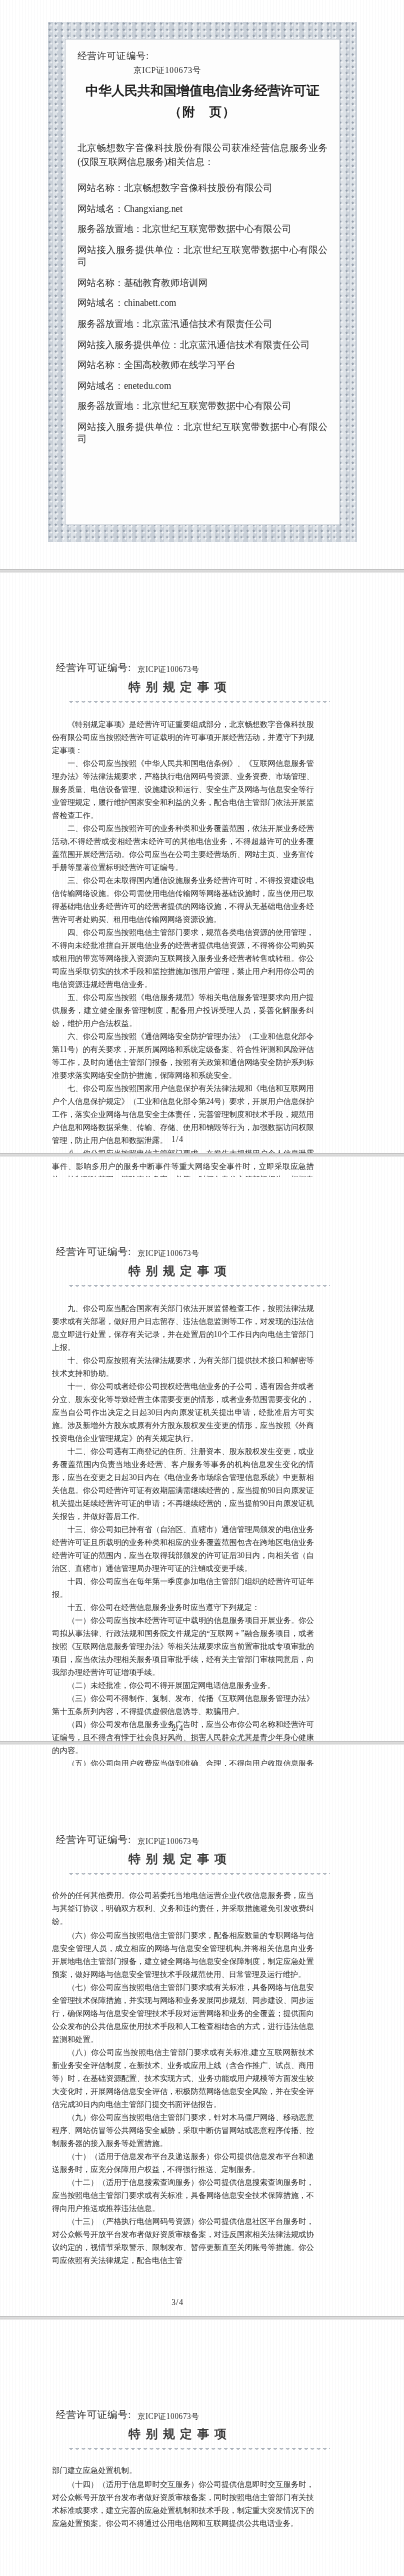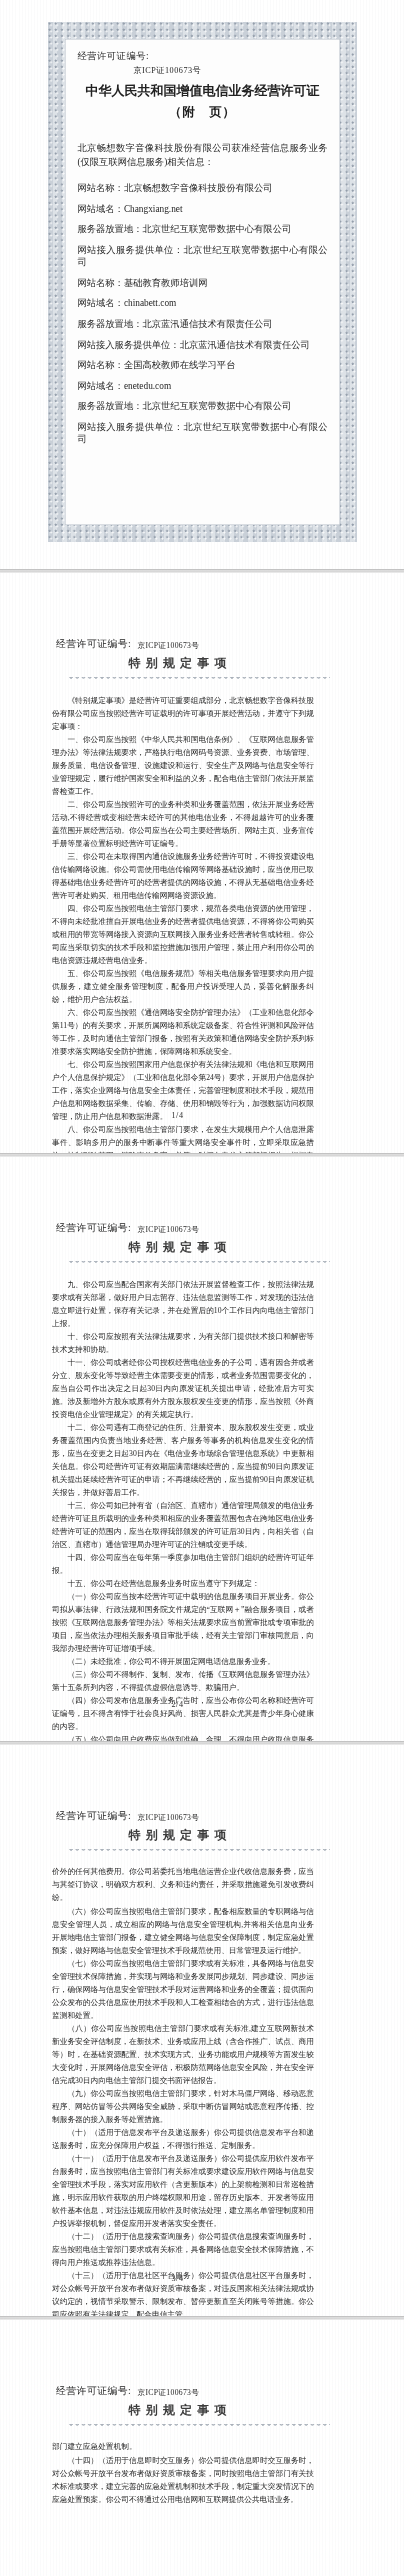--- a/index.html
+++ b/index.html
@@ -34,21 +34,21 @@
   .entry { font-size:9.3px; line-height:12.4px; margin-bottom:8.2px; text-align:justify; }
 
   
   .sep {
     position:absolute; left:0; width:405px; height:4.1px; box-sizing:border-box;
     background:linear-gradient(#ececec,#cfcfcf 45%,#dedede);
     border-top:0.5px solid #c3c3c3; border-bottom:0.5px solid #e8e8e8;
   }
 
   
-  .page { position:absolute; left:0; width:355px; overflow:hidden; }
+  .page { position:absolute; left:0; width:355px; overflow:hidden;margin-top:24px; }
   .pg2 { top:573px; height:580px; }
   .pg3 { top:1157px; height:585px; }
   .pg4 { top:1745px; height:571px; }
   .pg5 { top:2320px; height:553px; }
 
   .phead { margin:65px 0 0 56px; }
   .phead .lbl { font-size:9.8px; letter-spacing:0.5px; }
   .phead .num { font-size:7.7px; margin-left:6.2px; position:relative; top:1px; letter-spacing:0.3px; }
   .ptitle {
     text-align:center; font-size:12px; font-weight:700; color:#3c3c3c;
@@ -150,23 +150,22 @@
     </div>
     <h2 class="ptitle">特别规定事项</h2>
     <div class="zigzag"></div>
     <div class="pbody">
       <p class="cont">价外的任何其他费用。你公司若委托当地电信运营企业代收信息服务费，应当与其签订协议，明确双方权利、义务和违约责任，并采取措施避免引发收费纠纷。</p>
       <p>（六）你公司应当按照电信主管部门要求，配备相应数量的专职网络与信息安全管理人员，成立相应的网络与信息安全管理机构,并将相关信息向业务开展地电信主管部门报备，建立健全网络与信息安全保障制度，制定应急处置预案，做好网络与信息安全管理技术手段规范使用、日常管理及运行维护。</p>
       <p>（七）你公司应当按照电信主管部门要求或有关标准，具备网络与信息安全管理技术保障措施，并实现与网络和业务发展同步规划、同步建设、同步运行，确保网络与信息安全管理技术手段对运营网络和业务的全覆盖；提供面向公众发布的公共信息应使用技术手段和人工检查相结合的方式，进行违法信息监测和处置。</p>
       <p>（八）你公司应当按照电信主管部门要求或有关标准,建立互联网新技术新业务安全评估制度，在新技术、业务或应用上线（含合作推广、试点、商用等）时，在基础资源配置、技术实现方式、业务功能或用户规模等方面发生较大变化时，开展网络信息安全评估，积极防范网络信息安全风险，并在安全评估完成30日内向电信主管部门提交书面评估报告。</p>
       <p>（九）你公司应当按照电信主管部门要求，针对木马僵尸网络、移动恶意程序、网站仿冒等公共网络安全威胁，采取中断仿冒网站或恶意程序传播、控制服务器的接入服务等处置措施。</p>
       <p>（十）（适用于信息发布平台及递送服务）你公司提供信息发布平台和递送服务时，应充分保障用户权益，不得强行推送、定制服务。</p>
-      <p>（十一）（适用于信息发布平台及递送服务）你公司提供应用软件发布平台服务时，应当按照电信主管部门有关标准或要求建设应用软件网络与信息安全管理技术手段，落实对应用软件（含更新版本）的上架前检测和日常巡检措施，明示应用软件获取的用户终端权限和用途，留存历史版本、开发者等应用软件基本信息，对违法违规应用软件及时依法处理，建立黑名单管理制度和用户投诉举报机制，督促应用开发者落实安全责任。</p>
       <p>（十二）（适用于信息搜索查询服务）你公司提供信息搜索查询服务时，应当按照电信主管部门要求或有关标准，具备网络信息安全技术保障措施，不得向用户推送或推荐违法信息。</p>
-      <p>（十三）（适用于信息社区平台服务）你公司提供信息社区平台服务时，对公众帐号开放平台发布者做好资质审核备案，对违反国家相关法律法规或协议约定的，视情节采取警示、限制发布、暂停更新直至关闭账号等措施。你公司应依照有关法律规定，配合电信主管</p>
+      <p>（十三）（严格执行电信网码号资源）你公司提供信息社区平台服务时，对公众帐号开放平台发布者做好资质审核备案，对违反国家相关法律法规或协议约定的，视情节采取警示、限制发布、暂停更新直至关闭账号等措施。你公司应依照有关法律规定，配合电信主管</p>
     </div>
     <div class="pagenum">3/4</div>
   </section>
 
   <div class="sep" style="top:2316px"></div>
 
   <section class="page pg5">
     <div class="phead">
       <span class="lbl">经营许可证编号:</span><span class="num">京ICP证100673号</span>
     </div>

